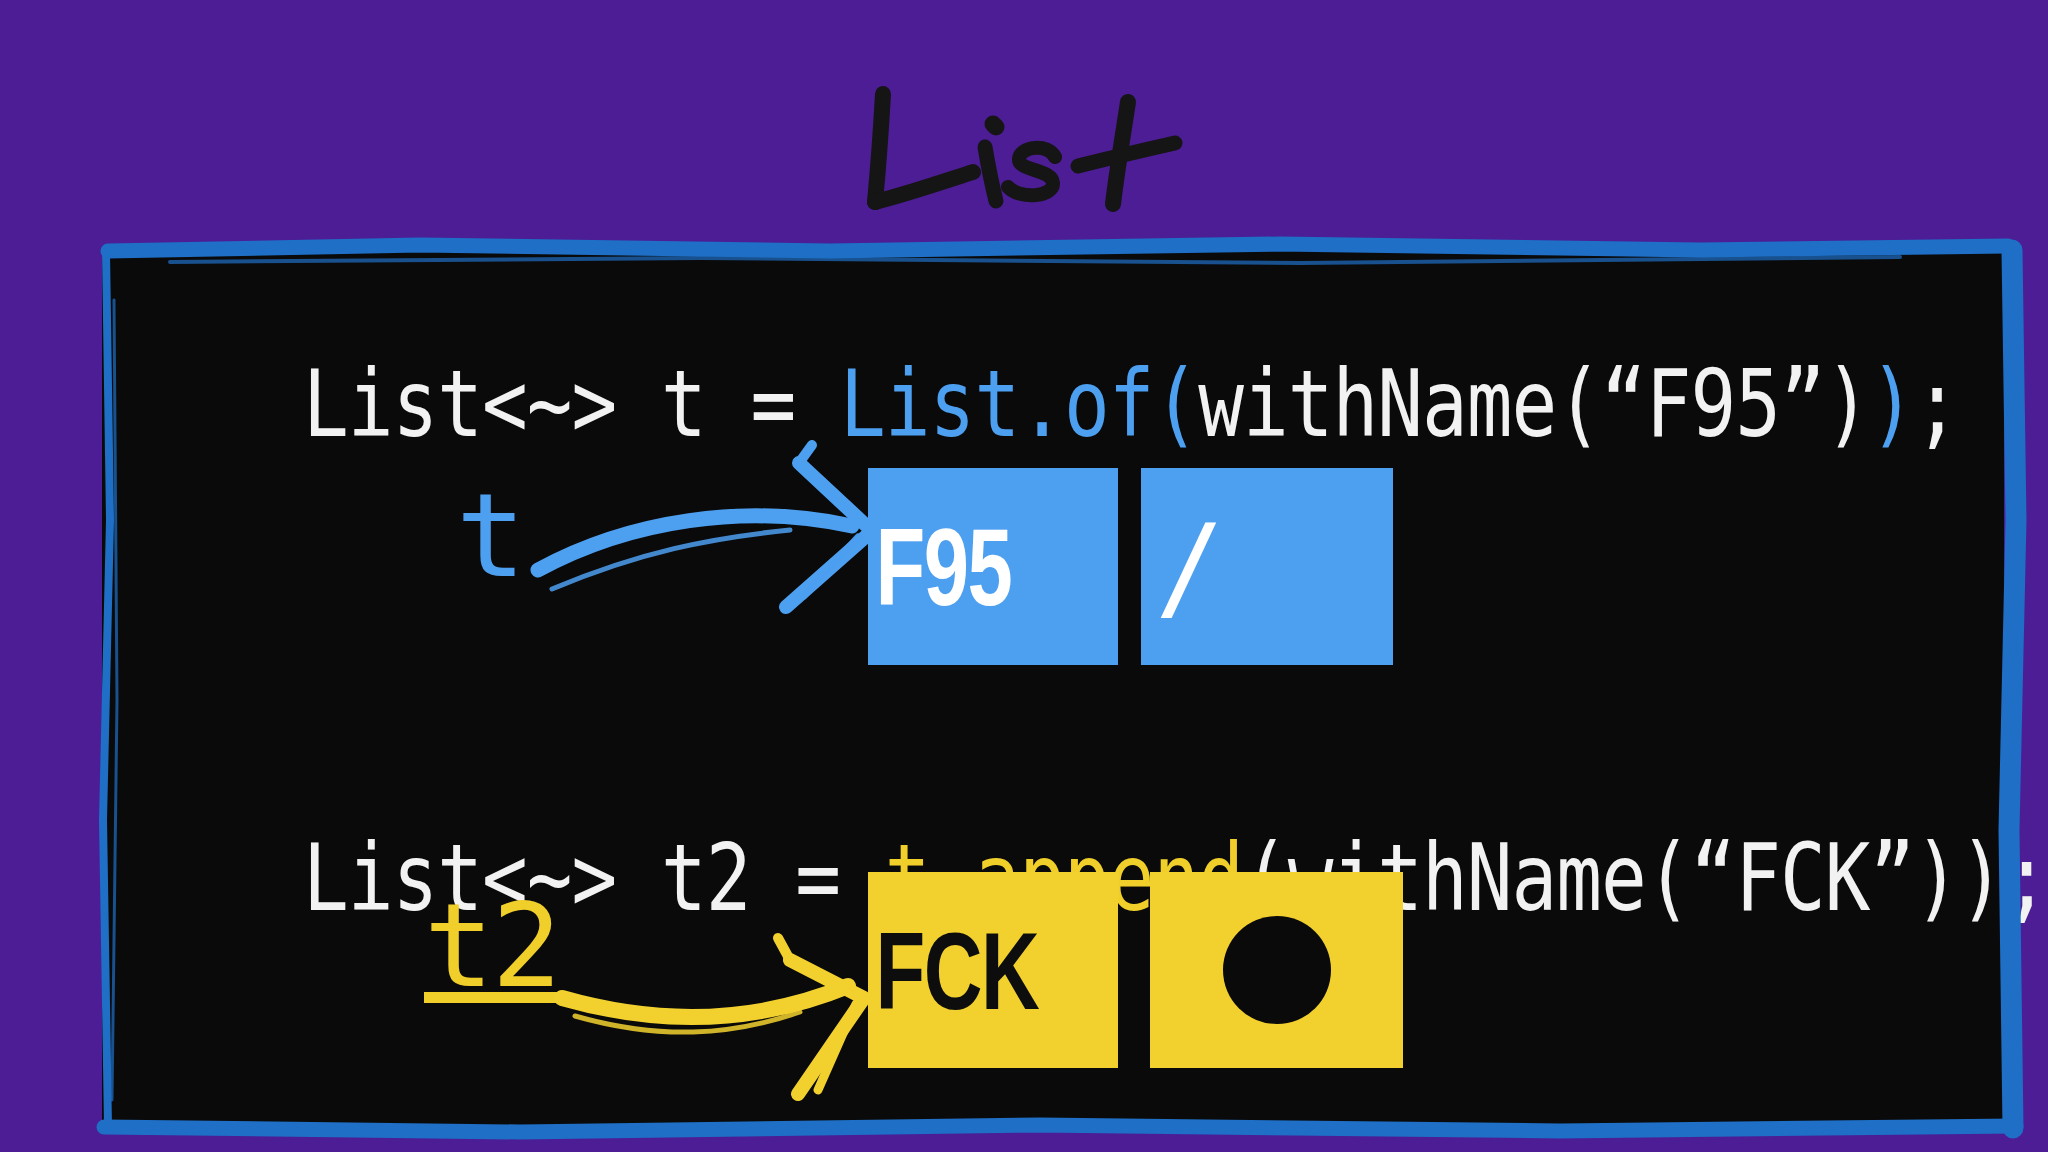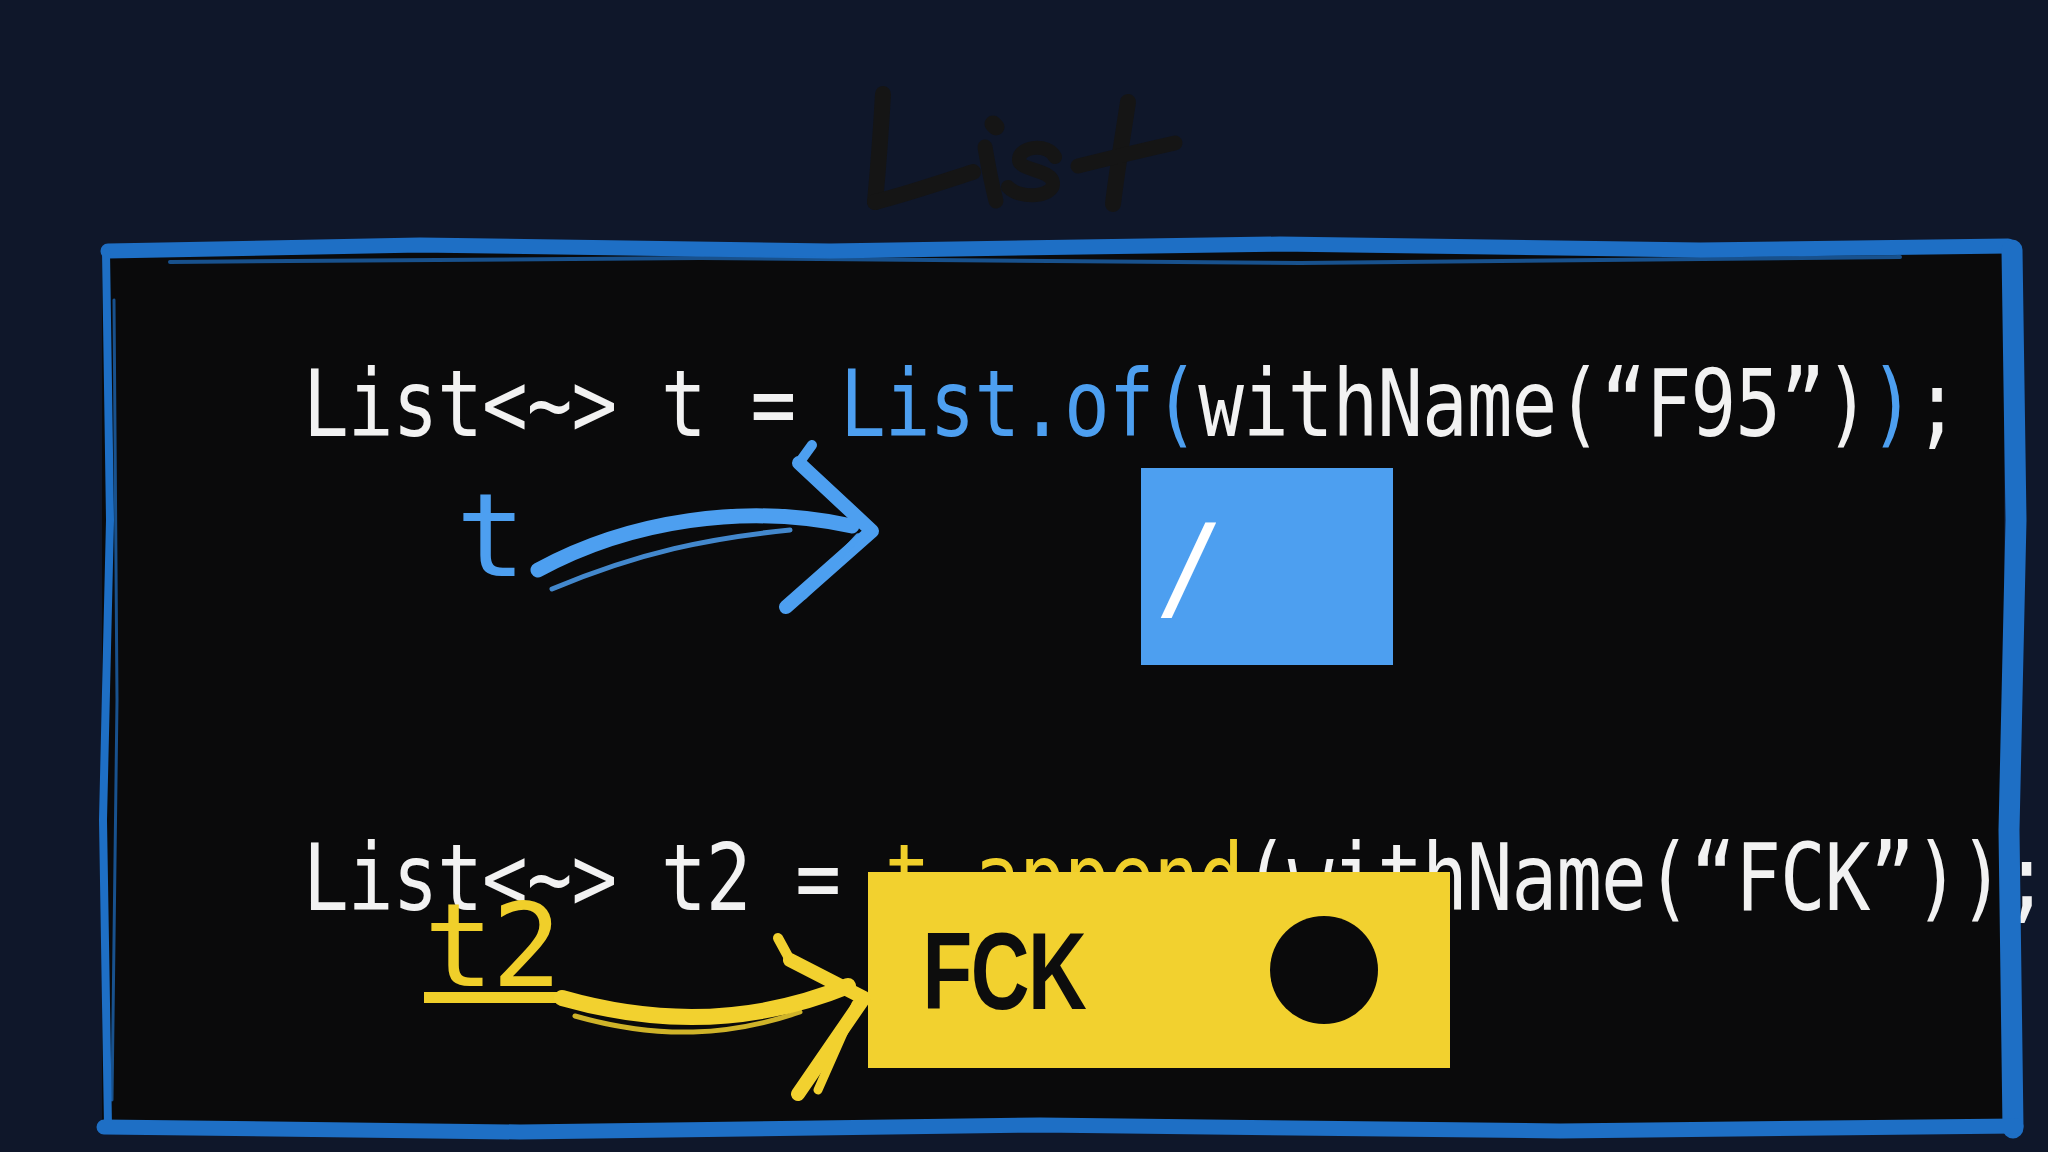--- a/index.html
+++ b/index.html
@@ -1,18 +1,18 @@
 <!DOCTYPE html>
 <html><head>
 <meta charset="utf-8">
 <style>
   html,body{margin:0;padding:0;background:#ffffff;}
   .stage{
     position:relative;width:2048px;height:1152px;overflow:hidden;
-    background:#0f172a;font-family:"DejaVu Sans Mono", monospace;
+    background:#4c1d95;font-family:"DejaVu Sans Mono", monospace;
   }
   
   .title-svg{position:absolute;left:862px;top:80px;}
   .title-svg path{stroke:#151515;fill:none;stroke-linecap:round;stroke-linejoin:round;}
   
   .panel{
     position:absolute;left:102px;top:248px;width:1902px;height:878px;
     background:#0a0a0b;
   }
   
@@ -31,21 +31,21 @@
   .seg-yellow{color:#f0cf2a;}
   
   .pointer-label{
     position:absolute;font-size:116px;line-height:1;letter-spacing:-2px;
   }
   .pointer-t{left:456px;top:478px;color:#4d9ff0;}
   .pointer-t2{left:424px;top:888px;color:#f0cf2a;text-decoration:underline;}
   
   .cell{position:absolute;display:flex;align-items:center;}
   .cell-blue{background:#4d9ff0;}
-  .cell-yellow{background:#f2d12f;padding-left:47px;}
+  .cell-yellow{background:#f2d12f;}
   .cell-b1{left:868px;top:468px;width:250px;height:197px;}
   .cell-b2{left:1141px;top:468px;width:252px;height:197px;}
   .cell-y1{left:868px;top:872px;width:250px;height:196px;}
   .cell-y2{left:1150px;top:872px;width:253px;height:196px;}
   .cell-text{
     font-family:"Liberation Sans", sans-serif;font-weight:bold;font-size:110px;
     transform:scaleX(.74);transform-origin:left center;padding-left:10px;
     letter-spacing:-2px;
   }
   .cell-text-white{color:#ffffff;}
@@ -79,20 +79,23 @@
     <span class="seg-white">List&lt;~&gt; t = </span><span class="seg-blue">List.of(</span><span class="seg-white">withName(“F95”)</span><span class="seg-blue">)</span><span class="seg-white">;</span>
   </div>
 
   <div class="code-line code-line-2">
     <span class="seg-white">List&lt;~&gt; t2 = </span><span class="seg-yellow">t.append</span><span class="seg-white">(withName(“FCK”));</span>
   </div>
 
   <div class="pointer-label pointer-t">t</div>
   <div class="pointer-label pointer-t2">t2</div>
 
+  <div class="cell cell-blue cell-b1">
+    <span class="cell-text cell-text-white">F95</span>
+  </div>
   <div class="cell cell-blue cell-b2">
     <span class="cell-text nil-slash">/</span>
   </div>
 
   <div class="cell cell-yellow cell-y1">
     <span class="cell-text cell-text-black">FCK</span>
   </div>
   <div class="cell cell-yellow cell-y2">
     <div class="tail-dot"></div>
   </div>

